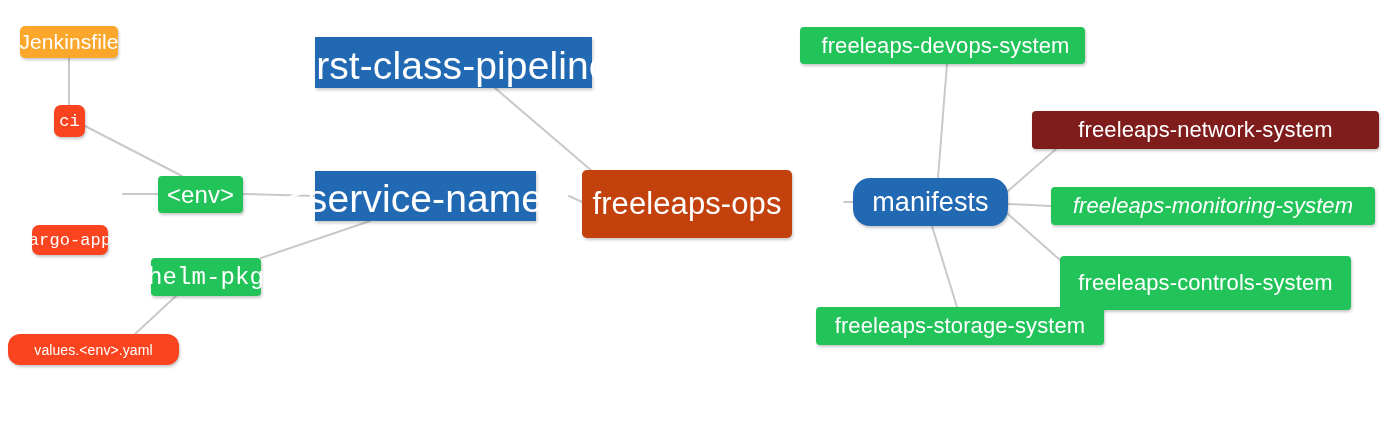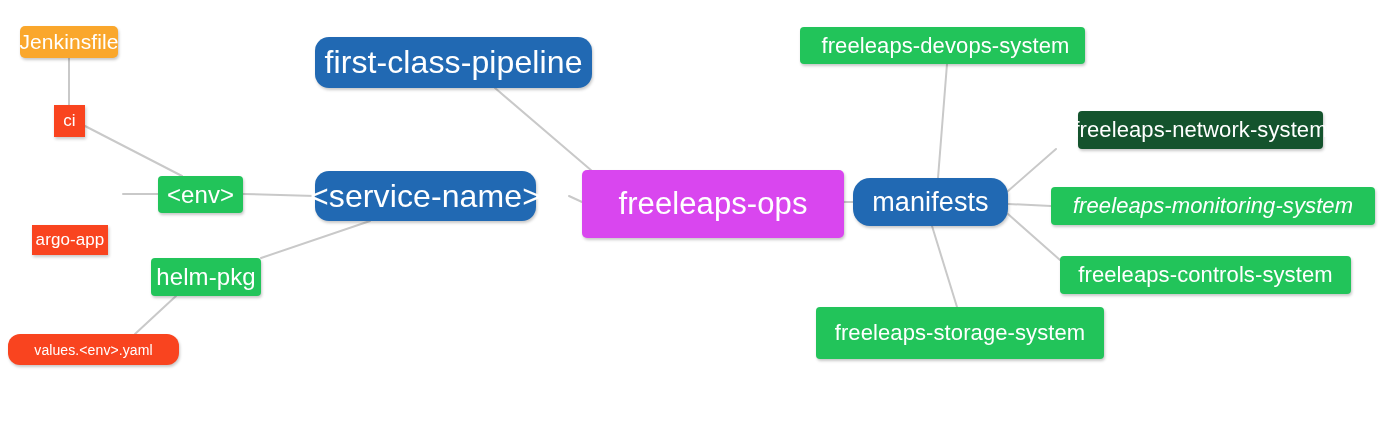--- a/index.html
+++ b/index.html
@@ -41,22 +41,23 @@
     z-index: 2;
     padding: 0 10px;
   }
   .node-root {
     background: #3d3a36;
     font-size: 31px;
     border-radius: 5px;
   }
   .node-l1 {
     background: #2169b3;
-    font-size: 32px;
-    border-radius: 14px;
+    font-size: 39px;
+    border-radius: 0;
+    align-items: flex-end;
   }
   .node-l1-small {
     background: #2169b3;
     font-size: 27px;
     border-radius: 17px;
   }
   .node-green {
     background: #22c45a;
     font-size: 22px;
   }
@@ -65,21 +66,22 @@
     font-size: 24px;
   }
   .node-orange {
     background: #faa72c;
     font-size: 21px;
     border-radius: 5px;
   }
   .node-red {
     background: #f9441f;
     font-size: 17px;
-    border-radius: 0;
+    border-radius: 7px;
+    font-family: Liberation Mono, monospace;
   }
   .node-red-sm {
     background: #f9441f;
     font-size: 14px;
     border-radius: 12px;
   }
 </style>
 </head>
 <body>
 
@@ -94,51 +96,51 @@
       <line x1="158" y1="194" x2="123" y2="194" stroke="#c9c9c9" stroke-width="2" stroke-linecap="round"></line>
       <line x1="69" y1="105" x2="69" y2="58" stroke="#c9c9c9" stroke-width="2" stroke-linecap="round"></line>
       <line x1="176" y1="296" x2="135" y2="334" stroke="#c9c9c9" stroke-width="2" stroke-linecap="round"></line>
       <line x1="938" y1="178" x2="947" y2="64" stroke="#c9c9c9" stroke-width="2" stroke-linecap="round"></line>
       <line x1="1008" y1="191" x2="1056" y2="149" stroke="#c9c9c9" stroke-width="2" stroke-linecap="round"></line>
       <line x1="1008" y1="204" x2="1051" y2="206" stroke="#c9c9c9" stroke-width="2" stroke-linecap="round"></line>
       <line x1="1008" y1="214" x2="1060" y2="260" stroke="#c9c9c9" stroke-width="2" stroke-linecap="round"></line>
       <line x1="932" y1="226" x2="957" y2="307" stroke="#c9c9c9" stroke-width="2" stroke-linecap="round"></line>
     </svg>
   <div id="node-layer">
-      <div class="node node-root" style="left: 582px; top: 170px; width: 262px; height: 68px; background: #d946ef;">
+      <div class="node node-root" style="left: 582px; top: 170px; width: 210px; height: 68px; background: #c2410c;">
         <span>freeleaps-ops</span>
       </div>
       <div class="node node-l1" style="left: 315px; top: 171px; width: 221px; height: 50px; background: rgb(33, 105, 179);">
         <span>&lt;service-name&gt;</span>
       </div>
       <div class="node node-l1" style="left: 315px; top: 37px; width: 277px; height: 51px; background: rgb(33, 105, 179);">
         <span>first-class-pipeline</span>
       </div>
       <div class="node node-l1-small" style="left: 853px; top: 178px; width: 155px; height: 48px; background: rgb(33, 105, 179);">
         <span>manifests</span>
       </div>
       <div class="node node-green-lg" style="left: 158px; top: 176px; width: 85px; height: 37px; background: rgb(34, 196, 90);">
         <span>&lt;env&gt;</span>
       </div>
-      <div class="node node-green-lg" style="left: 151px; top: 258px; width: 110px; height: 38px; background: rgb(34, 196, 90);">
+      <div class="node node-green-lg" style="left: 151px; top: 258px; width: 110px; height: 38px; background: rgb(34, 196, 90); font-family: Liberation Mono, monospace;">
         <span>helm-pkg</span>
       </div>
       <div class="node node-green" style="left: 800px; top: 27px; width: 285px; height: 37px; background: rgb(34, 196, 90); padding-left: 16px;">
         <span>freeleaps-devops-system</span>
       </div>
-      <div class="node node-green" style="left: 1078px; top: 111px; width: 245px; height: 38px; background: #14532d;">
+      <div class="node node-green" style="left: 1032px; top: 111px; width: 347px; height: 38px; background: #7f1d1d;">
         <span>freeleaps-network-system</span>
       </div>
       <div class="node node-green" style="left: 1051px; top: 187px; width: 324px; height: 38px; background: rgb(34, 196, 90); font-style: italic;">
         <span>freeleaps-monitoring-system</span>
       </div>
-      <div class="node node-green" style="left: 1060px; top: 256px; width: 291px; height: 38px; background: rgb(34, 196, 90);">
+      <div class="node node-green" style="left: 1060px; top: 256px; width: 291px; height: 54px; background: rgb(34, 196, 90);">
         <span>freeleaps-controls-system</span>
       </div>
-      <div class="node node-green" style="left: 816px; top: 307px; width: 288px; height: 52px; background: rgb(34, 196, 90);">
+      <div class="node node-green" style="left: 816px; top: 307px; width: 288px; height: 38px; background: rgb(34, 196, 90);">
         <span>freeleaps-storage-system</span>
       </div>
       <div class="node node-orange" style="left: 20px; top: 26px; width: 98px; height: 32px; background: rgb(250, 167, 44);">
         <span>Jenkinsfile</span>
       </div>
       <div class="node node-red" style="left: 54px; top: 105px; width: 31px; height: 32px; background: rgb(249, 68, 31);">
         <span>ci</span>
       </div>
       <div class="node node-red" style="left: 32px; top: 179px; width: 76px; height: 30px; background: rgb(249, 68, 31); margin-top: 46px;">
         <span>argo-app</span>

